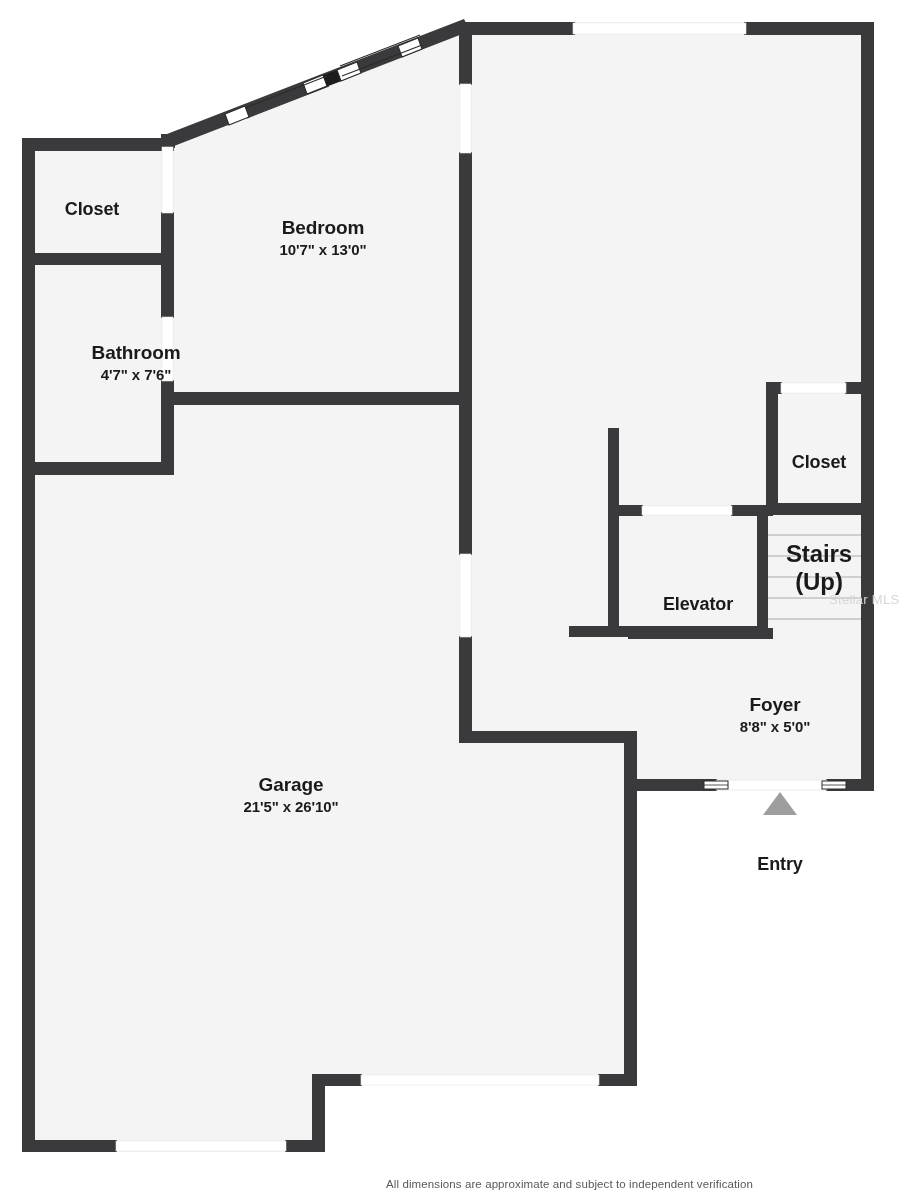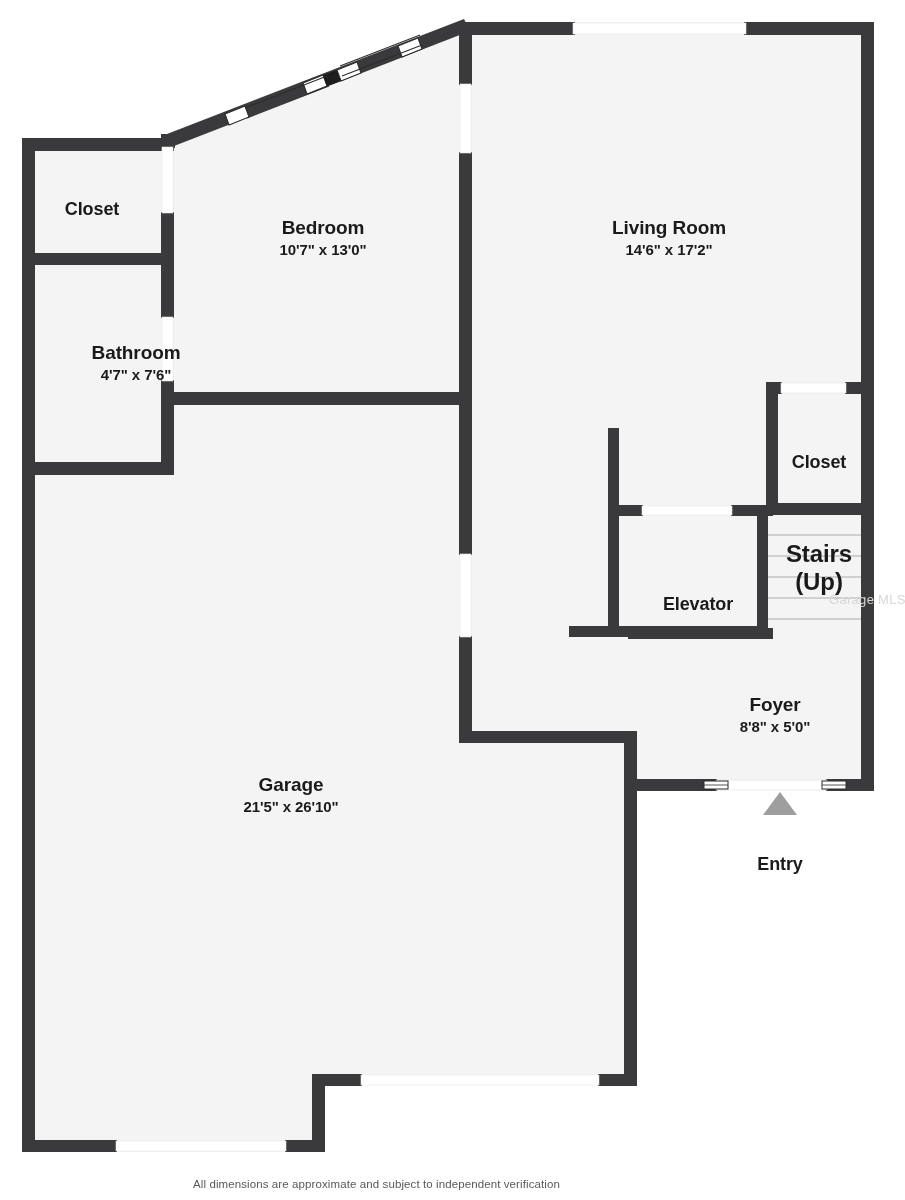--- a/index.html
+++ b/index.html
@@ -41,21 +41,21 @@
     letter-spacing: -0.1px;
     margin-top: 2px;
   }
   .label.small .rname { font-size: 18px; margin-top: 39px; }
   .label.stack .rname { font-size: 24px; }
   .footer-note {
     position: absolute;
     left: 0;
     top: 1178px;
     width: 753px;
-    text-align: center;
+    text-align: right;
     font-size: 11.5px;
     color: #59595b;
     font-weight: normal;
     letter-spacing: 0.1px;
   }
   .watermark {
     position: absolute;
     left: 829px;
     top: 592px;
     font-size: 13px;
@@ -217,24 +217,20 @@
 
   <div class="label small" style="left:92px; top:190px;">
     <span class="rname">Closet</span>
   </div>
 
   <div class="label" style="left:323px; top:238px;">
     <span class="rname">Bedroom</span>
     <span class="rdim">10'7" x 13'0"</span>
   </div>
 
-  <div class="label" style="left:669px; top:238px;">
-    <span class="rname">Living Room</span>
-    <span class="rdim">14'6" x 17'2"</span>
-  </div>
 
   <div class="label" style="left:92px; top:363px;margin-left:44px;">
     <span class="rname">Bathroom</span>
     <span class="rdim">4'7" x 7'6"</span>
   </div>
 
   <div class="label small" style="left:819px; top:443px;">
     <span class="rname">Closet</span>
   </div>
 
@@ -254,17 +250,17 @@
 
   <div class="label" style="left:291px; top:795px;">
     <span class="rname">Garage</span>
     <span class="rdim">21'5" x 26'10"</span>
   </div>
 
   <div class="label small" style="left:780px; top:845px;text-align:center;">
     <span class="rname">Entry</span>
   </div>
 
-  <div class="watermark">Garage MLS</div>
+  <div class="watermark">Stellar MLS</div>
 
   <div class="footer-note">All dimensions are approximate and subject to independent verification</div>
 
 </div>
 
 </body></html>

